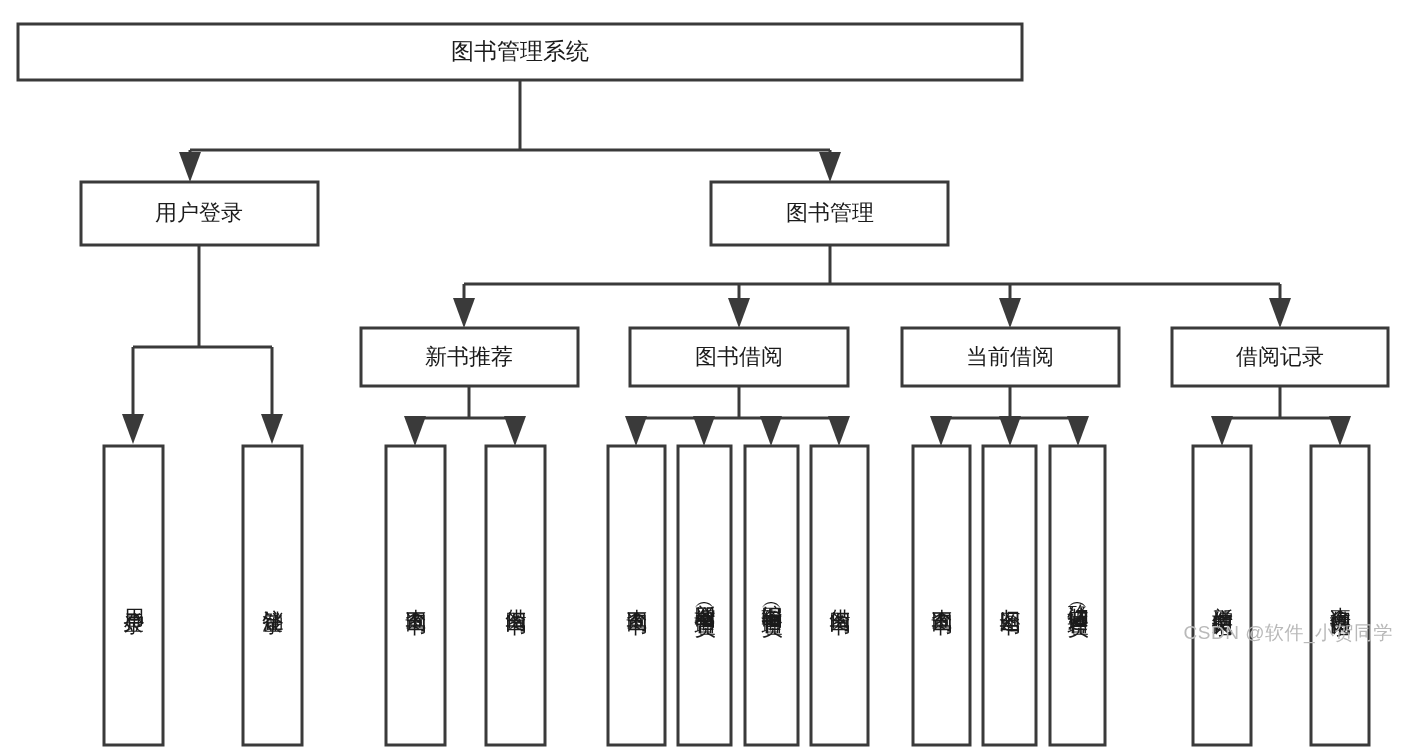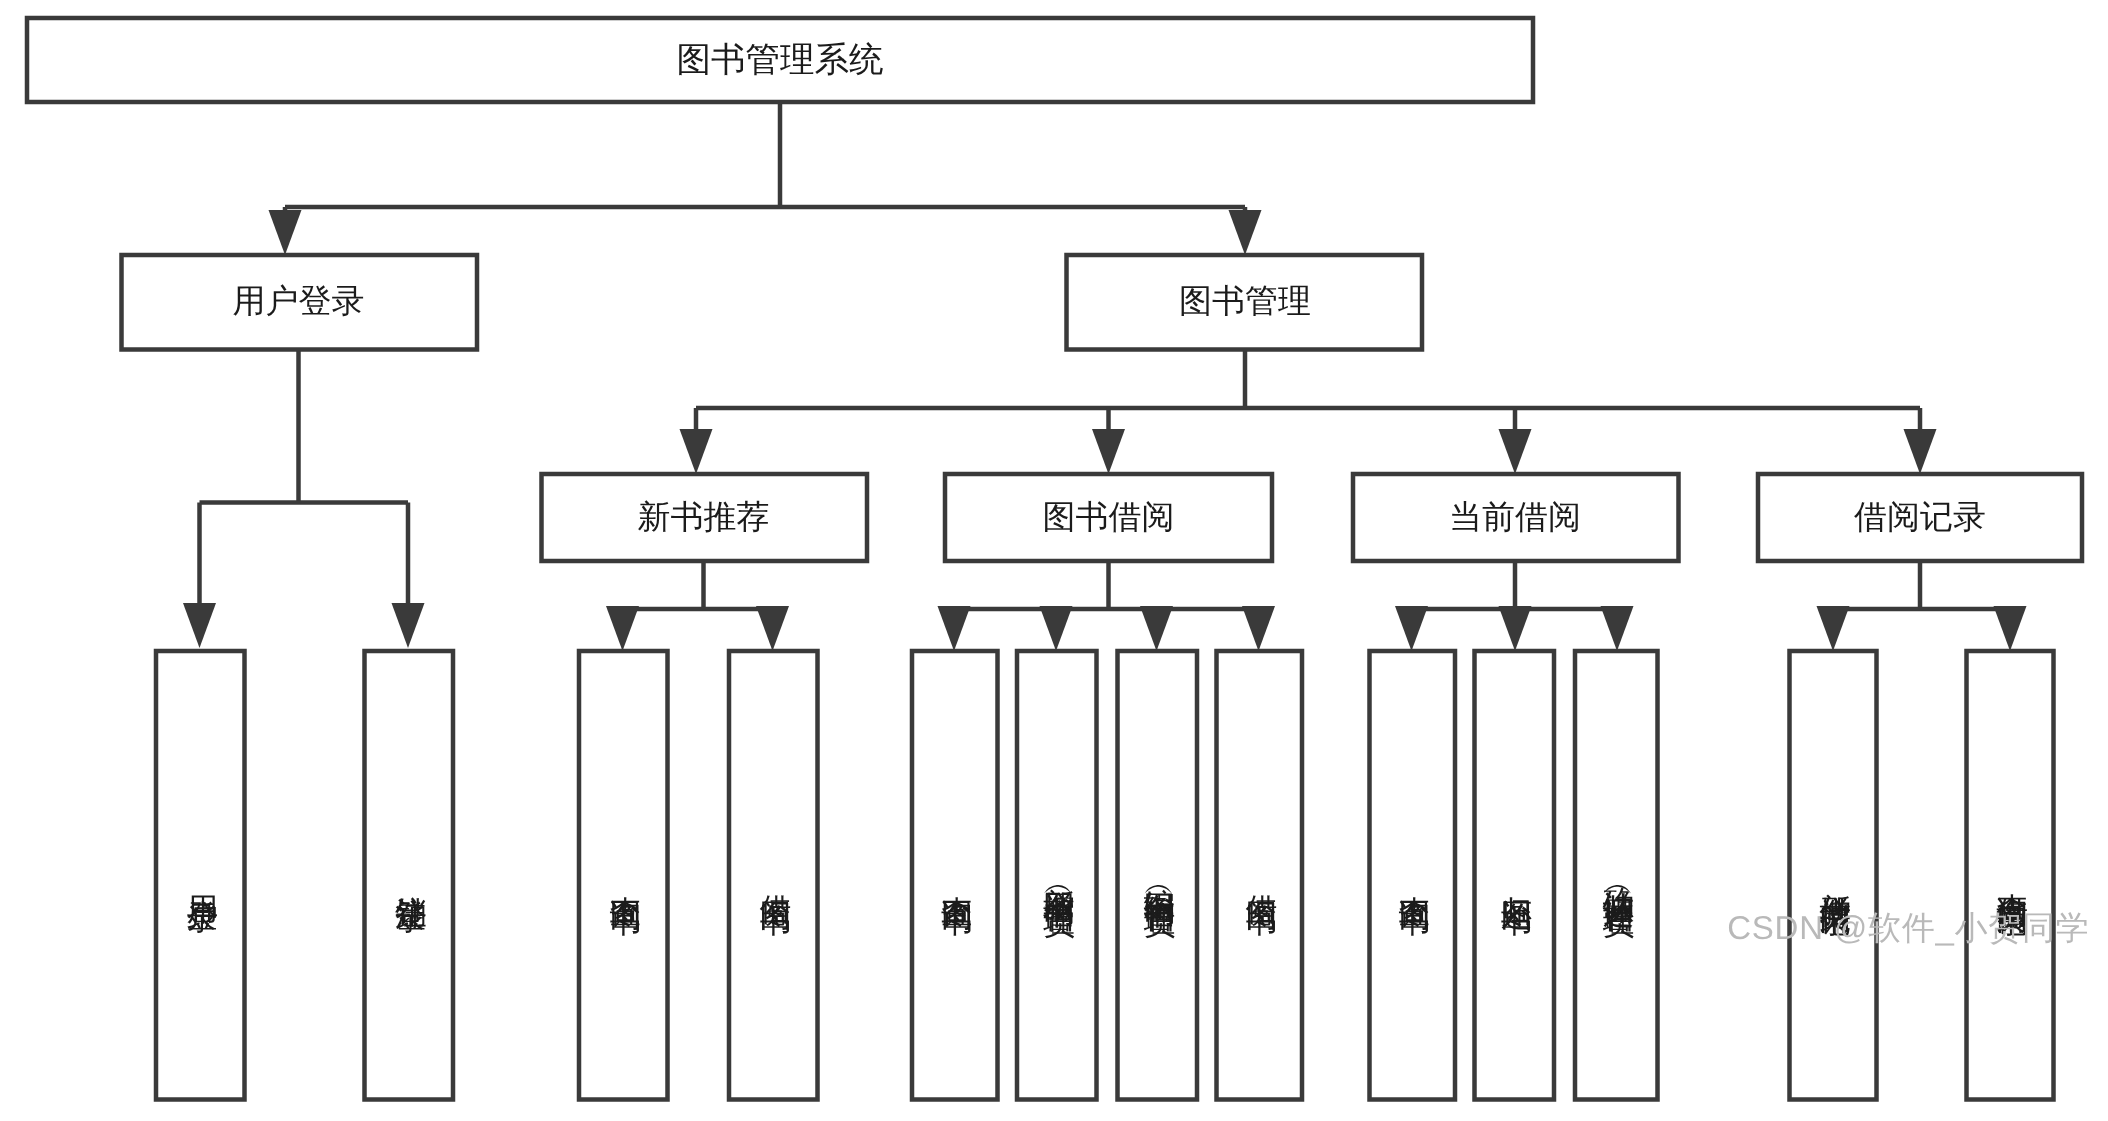--- a/index.html
+++ b/index.html
@@ -10,21 +10,21 @@
   body {
     width: 1405px;
     height: 747px;
     font-family: "Liberation Sans", "DejaVu Sans", sans-serif;
     overflow: hidden;
     position: relative;
   }
   #diagram-root {
     position: absolute;
     left: 0;
-    top: 0;
+    top: 12px;
     width: 1405px;
     height: 640px;
   }
   svg.diagram-canvas {
     display: block;
     width: 1405px;
     height: 747px;
   }
   .node-rect {
     fill: #ffffff;
@@ -67,21 +67,21 @@
     letter-spacing: 2px;
     color: #1b1b1b;
     white-space: nowrap;
     text-align: center;
   }
   .watermark {
     position: absolute;
     right: 12px;
     bottom: 6px;
     font-family: "Liberation Sans", "DejaVu Sans", sans-serif;
-    font-size: 22px;
+    font-size: 19px;
     color: #b9b9b9;
     letter-spacing: 0.5px;
     white-space: nowrap;
   }
 </style>
 </head>
 <body>
 
 <div id="diagram-root">
 

